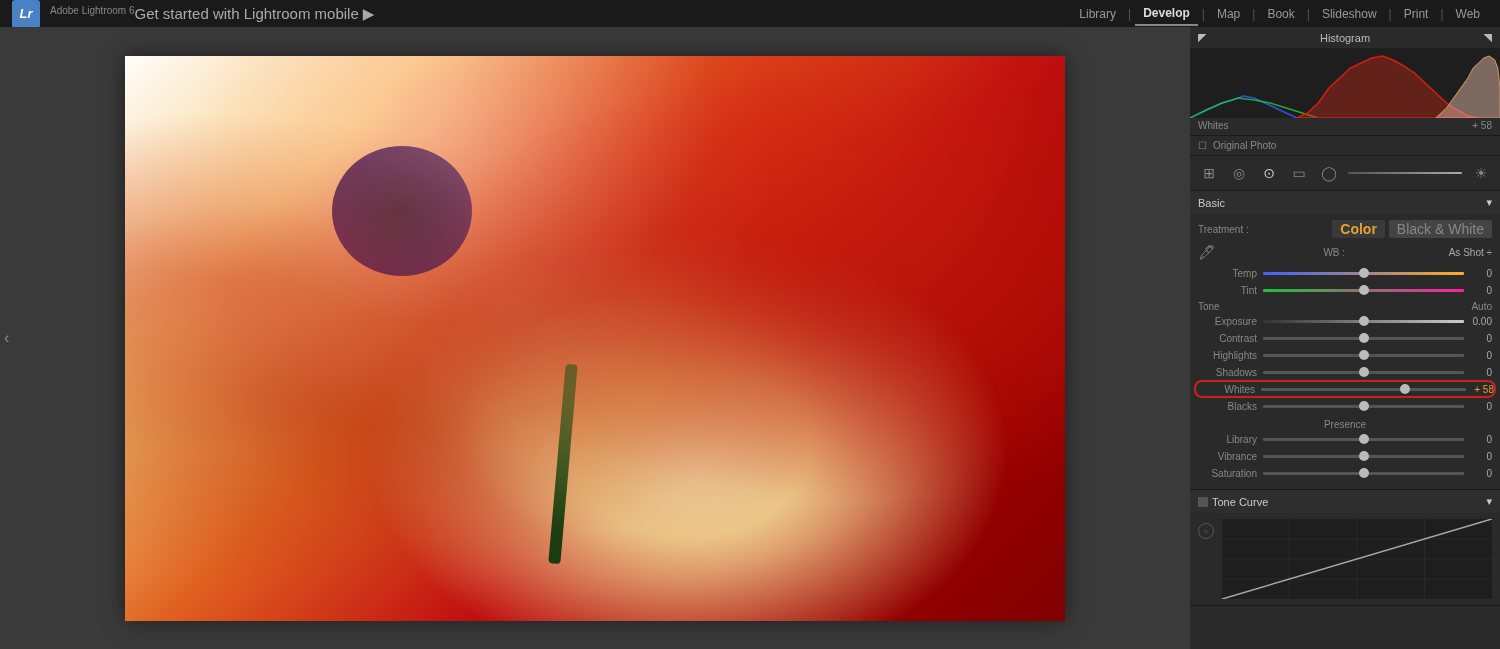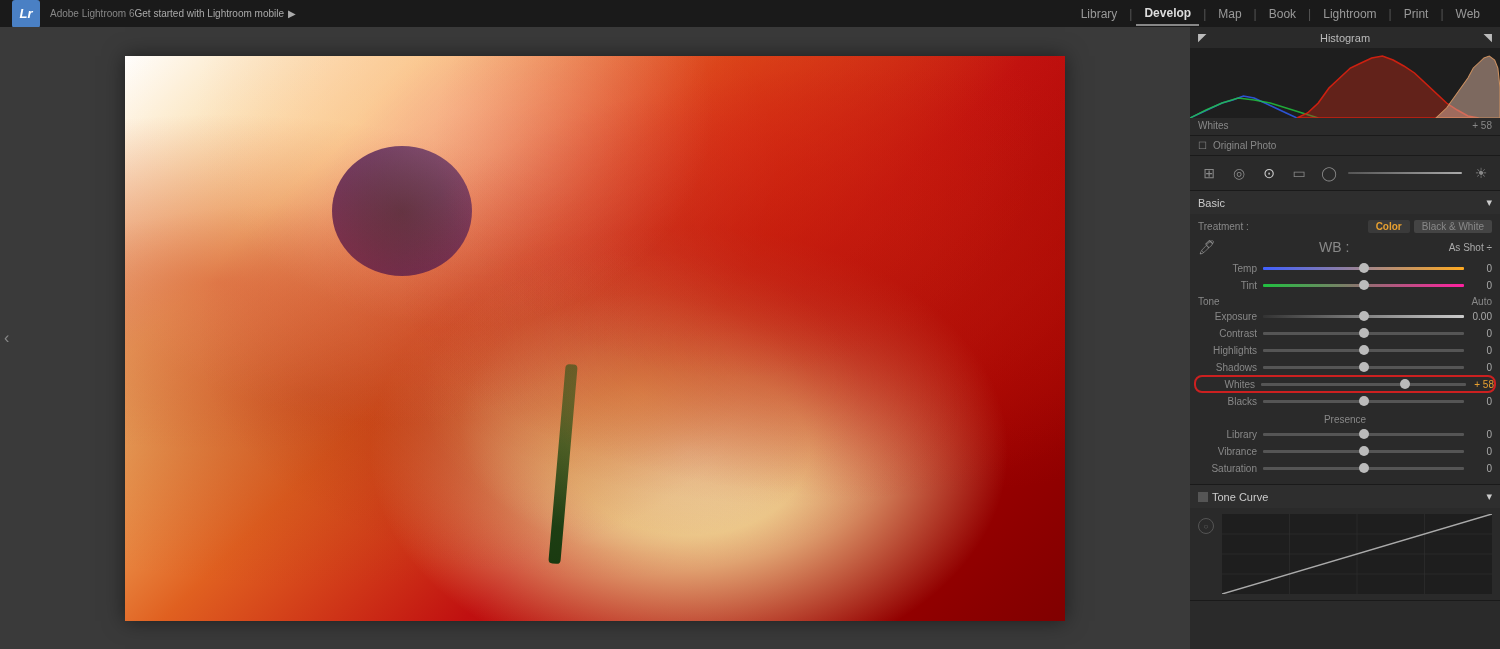--- a/index.html
+++ b/index.html
@@ -6,21 +6,21 @@
     body { width: 1500px; height: 649px; background: #3a3a3a; font-family: Arial, sans-serif; font-size: 11px; color: #ccc; overflow: hidden; display: flex; flex-direction: column; }
 
     
     #topbar {
       width: 100%; height: 27px; background: #1a1a1a; display: flex; align-items: center; justify-content: space-between; padding: 0 12px; flex-shrink: 0;
     }
     #topbar-left { display: flex; align-items: center; gap: 10px; }
     #lr-logo { width: 28px; height: 28px; background: #4a80c4; border-radius: 3px; display: flex; align-items: center; justify-content: center; color: white; font-size: 13px; font-weight: bold; font-style: italic; }
     #adobe-text { display: flex; flex-direction: row; }
     #adobe-title { color: #888; font-size: 10px; }
-    #adobe-subtitle { color: #aaa; font-size: 10px; display: flex; align-items: center; gap: 4px; }
+    #adobe-subtitle { color: #aaa; font-size: 15px; display: flex; align-items: center; gap: 4px; }
     #topbar-nav { display: flex; align-items: center; gap: 4px; color: #aaa; font-size: 12px; }
     .nav-item { padding: 4px 8px; cursor: pointer; color: #999; }
     .nav-item.active { color: #ddd; font-weight: bold; border-bottom: 2px solid #888; }
     .nav-sep { color: #555; }
 
     
     #main-content { display: flex; flex: 1; overflow: hidden; }
 
     
     #center-panel { flex: 1; background: #3a3a3a; display: flex; align-items: center; justify-content: center; position: relative; overflow: hidden; }
@@ -82,26 +82,26 @@
 
     
     .panel-section { border-bottom: 1px solid #1a1a1a; }
     .panel-header { display: flex; justify-content: space-between; align-items: center; padding: 5px 8px; background: #2e2e2e; cursor: pointer; }
     .panel-content { padding: 6px 8px; }
 
     
     .treatment-row { display: flex; align-items: center; justify-content: space-between; margin-bottom: 6px; }
     .treatment-label { color: #888; font-size: 10px; }
     .treatment-buttons { display: flex; gap: 4px; }
-    .treatment-btn { padding: 1px 8px; font-size: 10px; cursor: pointer; border: none; background: #444; color: #888; border-radius: 2px; }
+    .treatment-btn { padding: 1px 8px; font-size: 14px; cursor: pointer; border: none; background: #444; color: #888; border-radius: 2px; }
     .treatment-btn.active { color: #e8a030; font-weight: bold; background: #3a3a3a; }
 
     
     .wb-row { display: flex; align-items: center; justify-content: space-between; margin-bottom: 6px; }
-    .wb-label { color: #888; font-size: 14px; }
+    .wb-label { color: #888; font-size: 10px; }
     .wb-value { color: #aaa; font-size: 10px; display: flex; align-items: center; gap: 2px; }
     .wb-eyedropper { color: #888; font-size: 14px; }
 
     
     .slider-section-label { text-align: right; color: #888; font-size: 10px; margin: 4px 0 2px; display: flex; justify-content: space-between; }
     .slider-row { display: flex; align-items: center; justify-content: space-between; margin-bottom: 3px; }
     .slider-label { color: #888; font-size: 10px; width: 65px; text-align: right; padding-right: 6px; }
     .slider-track-container { flex: 1; height: 14px; display: flex; align-items: center; position: relative; }
     .slider-track { width: 100%; height: 3px; background: #555; border-radius: 1px; position: relative; }
     .slider-thumb { width: 10px; height: 10px; background: #bbb; border-radius: 50%; position: absolute; top: 50%; transform: translate(-50%, -50%); cursor: pointer; }
@@ -149,21 +149,21 @@
   </div>
   <div id="topbar-nav">
     <span class="nav-item">Library</span>
     <span class="nav-sep">|</span>
     <span class="nav-item active">Develop</span>
     <span class="nav-sep">|</span>
     <span class="nav-item">Map</span>
     <span class="nav-sep">|</span>
     <span class="nav-item">Book</span>
     <span class="nav-sep">|</span>
-    <span class="nav-item">Lightroom</span>
+    <span class="nav-item">Slideshow</span>
     <span class="nav-sep">|</span>
     <span class="nav-item">Print</span>
     <span class="nav-sep">|</span>
     <span class="nav-item">Web</span>
   </div>
 </div>
 
 <div id="main-content">
 
   <div id="center-panel">

